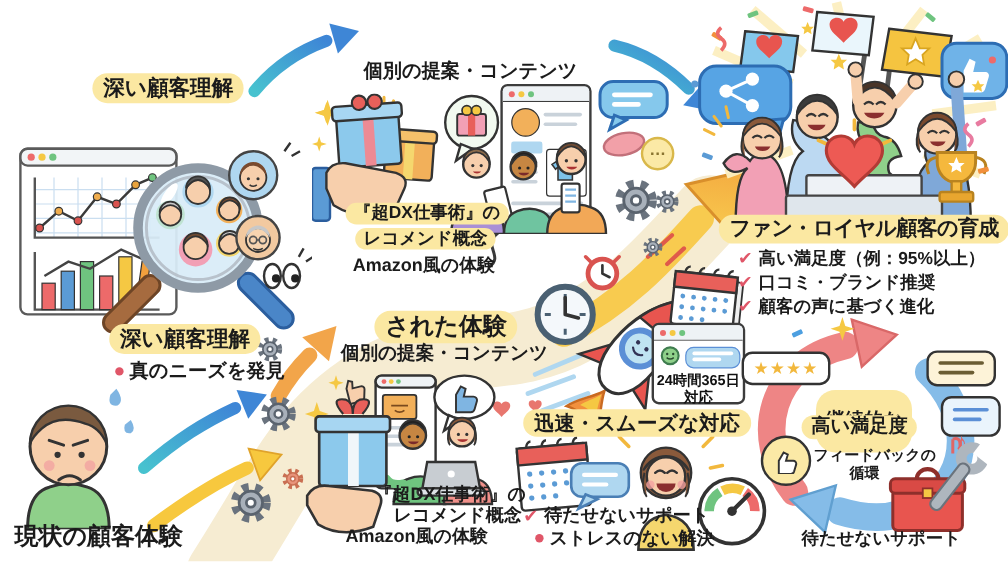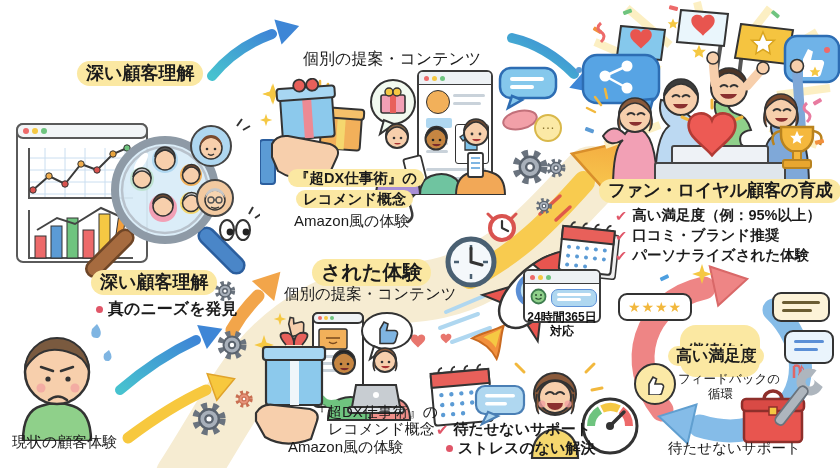--- a/index.html
+++ b/index.html
@@ -1,19 +1,19 @@
 <!DOCTYPE html>
 <html><head>
 <meta charset="utf-8">
 <style>
   html,body{margin:0;padding:0;background:#fff;font-family:"Liberation Sans","DejaVu Sans",sans-serif;}
   #stage{position:relative;width:840px;height:468px;background:#ffffff;overflow:hidden;color:#1b1b1b;}
   .abs{position:absolute;}
   .pill{background:#FBE8A2;border-radius:16px;padding:1px 9px;font-weight:700;color:#1b1b1b;white-space:nowrap;display:inline-block;line-height:1.25;}
-  .sub{font-weight:400;color:#1b1b1b;white-space:nowrap;}
+  .sub{font-weight:700;color:#1b1b1b;white-space:nowrap;}
   .row{display:flex;align-items:center;gap:5px;font-weight:700;color:#1b1b1b;white-space:nowrap;}
   .chk{color:#E05668;font-weight:700;}
   .rdot{width:7px;height:7px;border-radius:50%;background:#E05668;display:inline-block;flex:0 0 auto;}
   .win{background:#fff;border:2px solid #3c3c3c;border-radius:6px;box-sizing:border-box;}
   .win-head{height:12px;background:#EEF2F5;border-bottom:1.5px solid #3c3c3c;border-radius:4px 4px 0 0;display:flex;align-items:center;gap:3px;padding-left:5px;}
   .wdot{width:5px;height:5px;border-radius:50%;flex:0 0 auto;}
   .gline{height:3px;background:#C9D2DA;border-radius:2px;}
   .bub{border:2px solid #333;border-radius:9px;box-sizing:border-box;}
   .badge-txt{font-weight:700;font-size:12px;line-height:1.15;text-align:center;color:#111;}
 </style>
@@ -367,21 +367,21 @@
           <circle cx="26" cy="37" r="2"></circle>
           <circle cx="35" cy="37" r="2"></circle>
           <circle cx="44" cy="37" r="2"></circle>
           <circle cx="8" cy="46" r="2"></circle>
           <circle cx="17" cy="46" r="2"></circle>
           <circle cx="26" cy="46" r="2"></circle>
         </g>
     </g>
   </svg>
 
-  <div class="abs win" style="left:523px;top:269px;width:78px;height:54px">
+  <div class="abs win" style="left:543px;top:269px;width:78px;height:68px">
     <div class="win-head">
       <span class="wdot" style="background:#ED6A6A"></span>
         <span class="wdot" style="background:#F5C843"></span>
         <span class="wdot" style="background:#6FC47F"></span>
     </div>
     <div class="abs" style="left:5px;top:17px">
       <svg width="17" height="17">
           <circle cx="8.5" cy="8.5" r="7" fill="#8FD08A" stroke="#3f7d4f" stroke-width="1.8"></circle>
           <circle cx="6" cy="7" r="1" fill="#2a4a2f"></circle>
           <circle cx="11" cy="7" r="1" fill="#2a4a2f"></circle>
@@ -609,43 +609,44 @@
     <span>真のニーズを発見</span>
   </div>
 
   <div class="abs pill" style="left:312px;top:259px;font-size:20px">された体験</div>
   <div class="abs sub" style="left:284px;top:284px;font-size:15.5px">個別の提案・コンテンツ</div>
 
   <div class="abs sub" style="left:312px;top:403px;font-size:15px">『超DX仕事術』の</div>
   <div class="abs sub" style="left:328px;top:420px;font-size:15px">レコメンド概念</div>
   <div class="abs sub" style="left:288px;top:438px;font-size:15px">Amazon風の体験</div>
 
-  <div class="abs sub" style="left:12px;top:433px;font-size:15px">現状の顧客体験</div>
-
+  <div class="abs sub" style="left:12px;top:433px;font-size:20px">現状の顧客体験</div>
+
+  <div class="abs pill" style="left:436px;top:341px;font-size:17px">迅速・スムーズな対応</div>
   <div class="abs row" style="left:436px;top:420px;font-size:15px">
     <span class="chk">✔</span>
     <span>待たせないサポート</span>
   </div>
   <div class="abs row" style="left:446px;top:439px;font-size:15px">
     <span class="rdot"></span>
     <span>ストレスのない解決</span>
   </div>
 
   <div class="abs pill" style="left:599px;top:179px;font-size:17.5px;letter-spacing:-0.5px">ファン・ロイヤル顧客の育成</div>
   <div class="abs row" style="left:615px;top:206px;font-size:14.5px">
     <span class="chk">✔</span>
     <span>高い満足度（例：95%以上）</span>
   </div>
   <div class="abs row" style="left:615px;top:226px;font-size:14.5px">
     <span class="chk">✔</span>
     <span>口コミ・ブランド推奨</span>
   </div>
   <div class="abs row" style="left:615px;top:246px;font-size:14.5px">
     <span class="chk">✔</span>
-    <span>パーソナライズされた体験</span>
+    <span>顧客の声に基づく進化</span>
   </div>
 
   <div class="abs pill" style="left:680px;top:325px;font-size:16px;padding:16px 8px">継続的な</div>
   <div class="abs pill" style="left:668px;top:346px;font-size:16px;padding:0 8px">高い満足度</div>
   <div class="abs sub" style="left:678px;top:371px;font-size:12.5px">フィードバックの</div>
   <div class="abs sub" style="left:708px;top:386px;font-size:12.5px">循環</div>
   <div class="abs sub" style="left:668px;top:439px;font-size:14.5px">待たせないサポート</div>
 
 </div>
 

